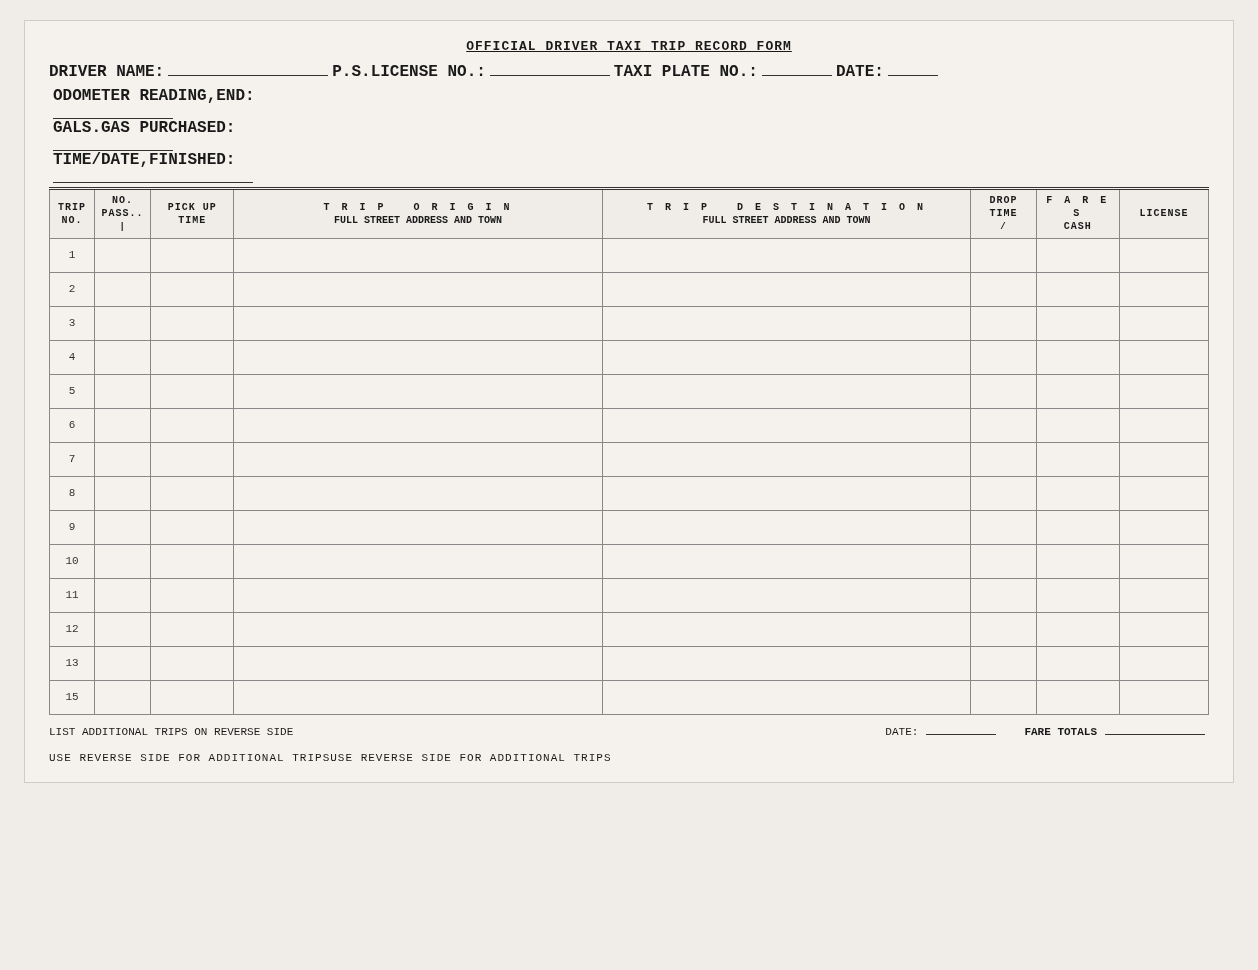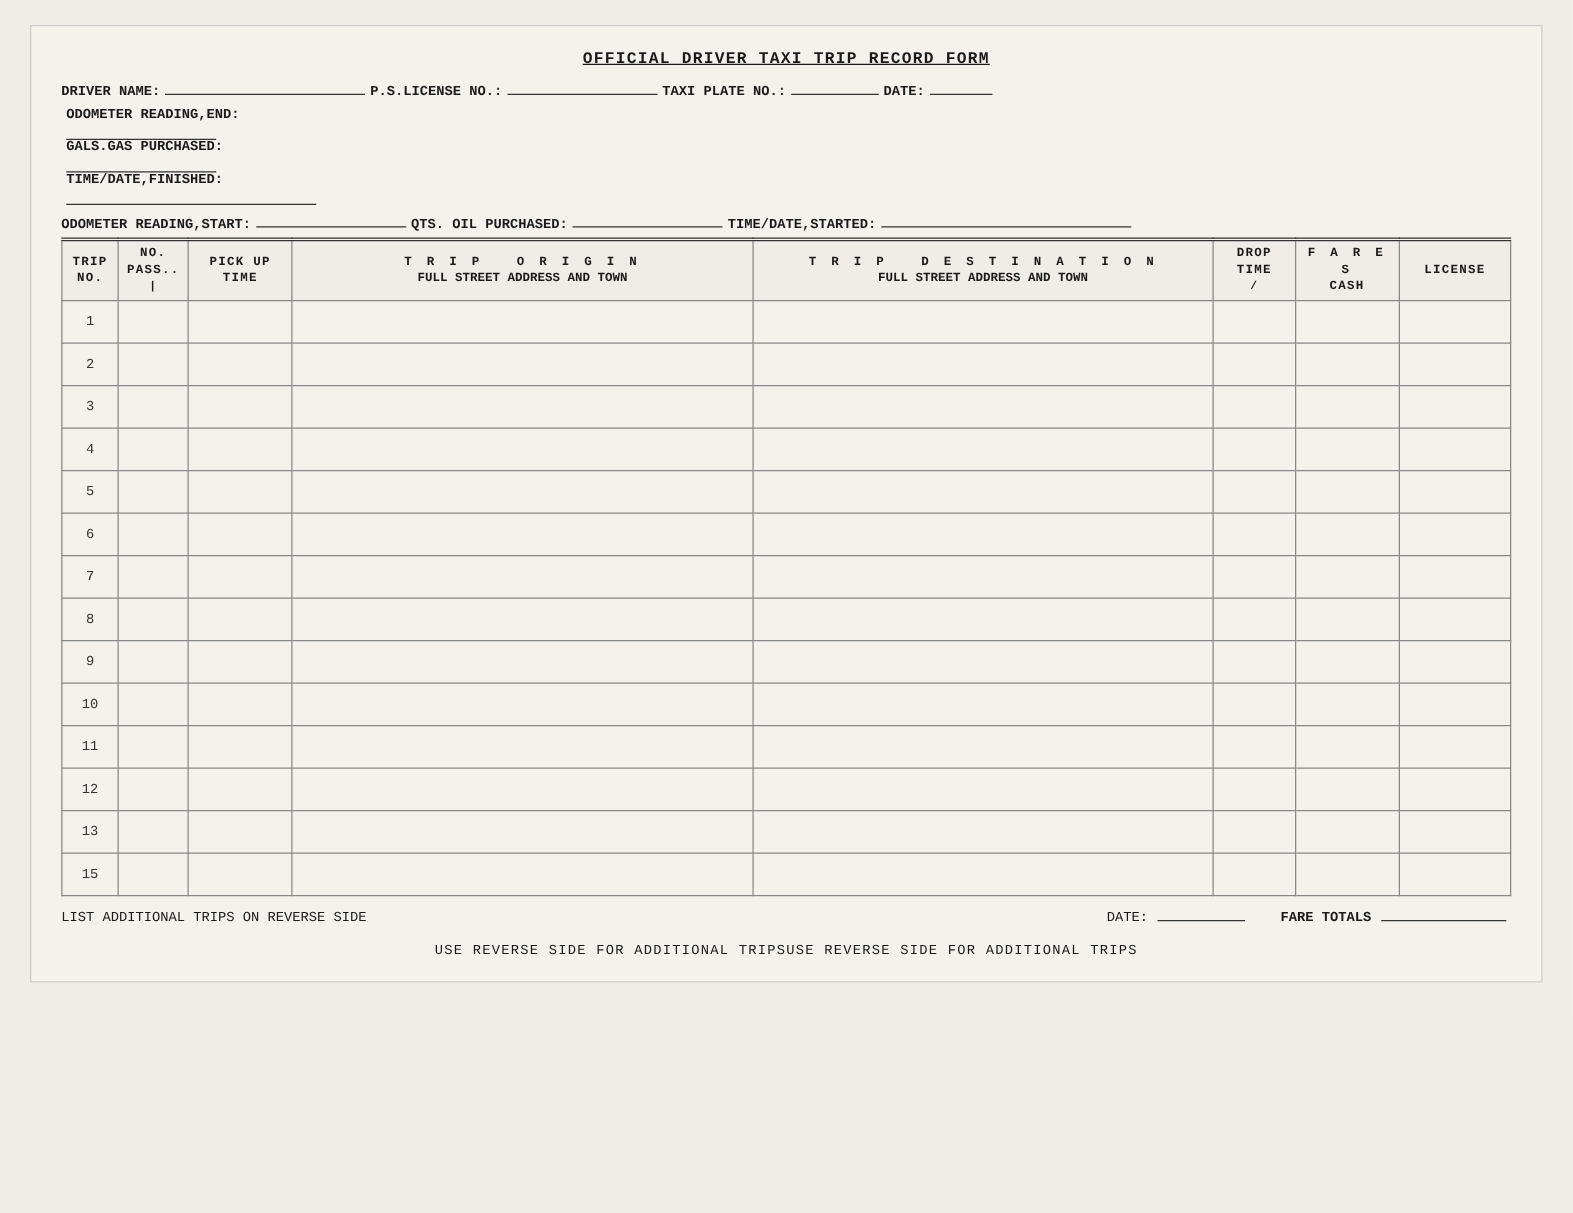--- a/index.html
+++ b/index.html
@@ -23,21 +23,21 @@
       text-align: center;
       font-size: 13px;
       font-weight: bold;
       letter-spacing: 1px;
       text-decoration: underline;
       margin-bottom: 8px;
     }
     .field-label {
       white-space: nowrap;
       font-weight: bold;
-      font-size: 11px;
+      font-size: 16px;
     }
     .field-line {
       border-bottom: 1px solid #333;
       display: inline-block;
       min-width: 80px;
       height: 14px;
       margin: 0 4px;
     }
     .field-line-long { min-width: 160px; }
     .field-line-med { min-width: 120px; }
@@ -94,21 +94,21 @@
       justify-content: space-between;
       align-items: flex-end;
       margin-top: 6px;
       font-size: 11px;
     }
     .bottom-left { }
     .bottom-right { display: flex; align-items: baseline; gap: 4px; }
     .signature-row { display: flex; align-items: baseline; gap: 4px; margin-top: 4px; }
     .footer-row {
       display: flex;
-      justify-content: center;
+      justify-content: flex-start;
       margin-top: 14px;
       font-size: 11px;
       letter-spacing: 1px;
     }
     .fare-totals-line {
       border-bottom: 1px solid #333;
       width: 100px;
       height: 14px;
       display: inline-block;
     }
@@ -136,28 +136,20 @@
 
   <div class="row2">
     <span class="field-label">ODOMETER READING,END:</span>
     <span class="field-line field-line-med"></span>
     <span class="field-label">GALS.GAS PURCHASED:</span>
     <span class="field-line field-line-med"></span>
     <span class="field-label">TIME/DATE,FINISHED:</span>
     <span class="field-line" style="min-width:200px;"></span>
   </div>
 
-  <div class="row3">
-    <span class="field-label">ODOMETER READING,START:</span>
-    <span class="field-line field-line-med"></span>
-    <span class="field-label">QTS. OIL PURCHASED:</span>
-    <span class="field-line field-line-med"></span>
-    <span class="field-label">TIME/DATE,STARTED:</span>
-    <span class="field-line" style="min-width:200px;"></span>
-  </div>
 
 
   <table class="trip-table double-border-top">
     <thead>
       <tr>
         <th class="col-trip">TRIP<br>NO.</th>
         <th class="col-pass">NO.<br>PASS..<br><span style="font-size:9px;">|</span></th>
         <th class="col-pickup">PICK UP<br>TIME</th>
         <th class="col-origin"><span class="th-spaced">T R I P &nbsp; O R I G I N</span><br><span class="th-normal">FULL STREET ADDRESS AND TOWN</span></th>
         <th class="col-dest"><span class="th-spaced">T R I P &nbsp; D E S T I N A T I O N</span><br><span class="th-normal">FULL STREET ADDRESS AND TOWN</span></th>

